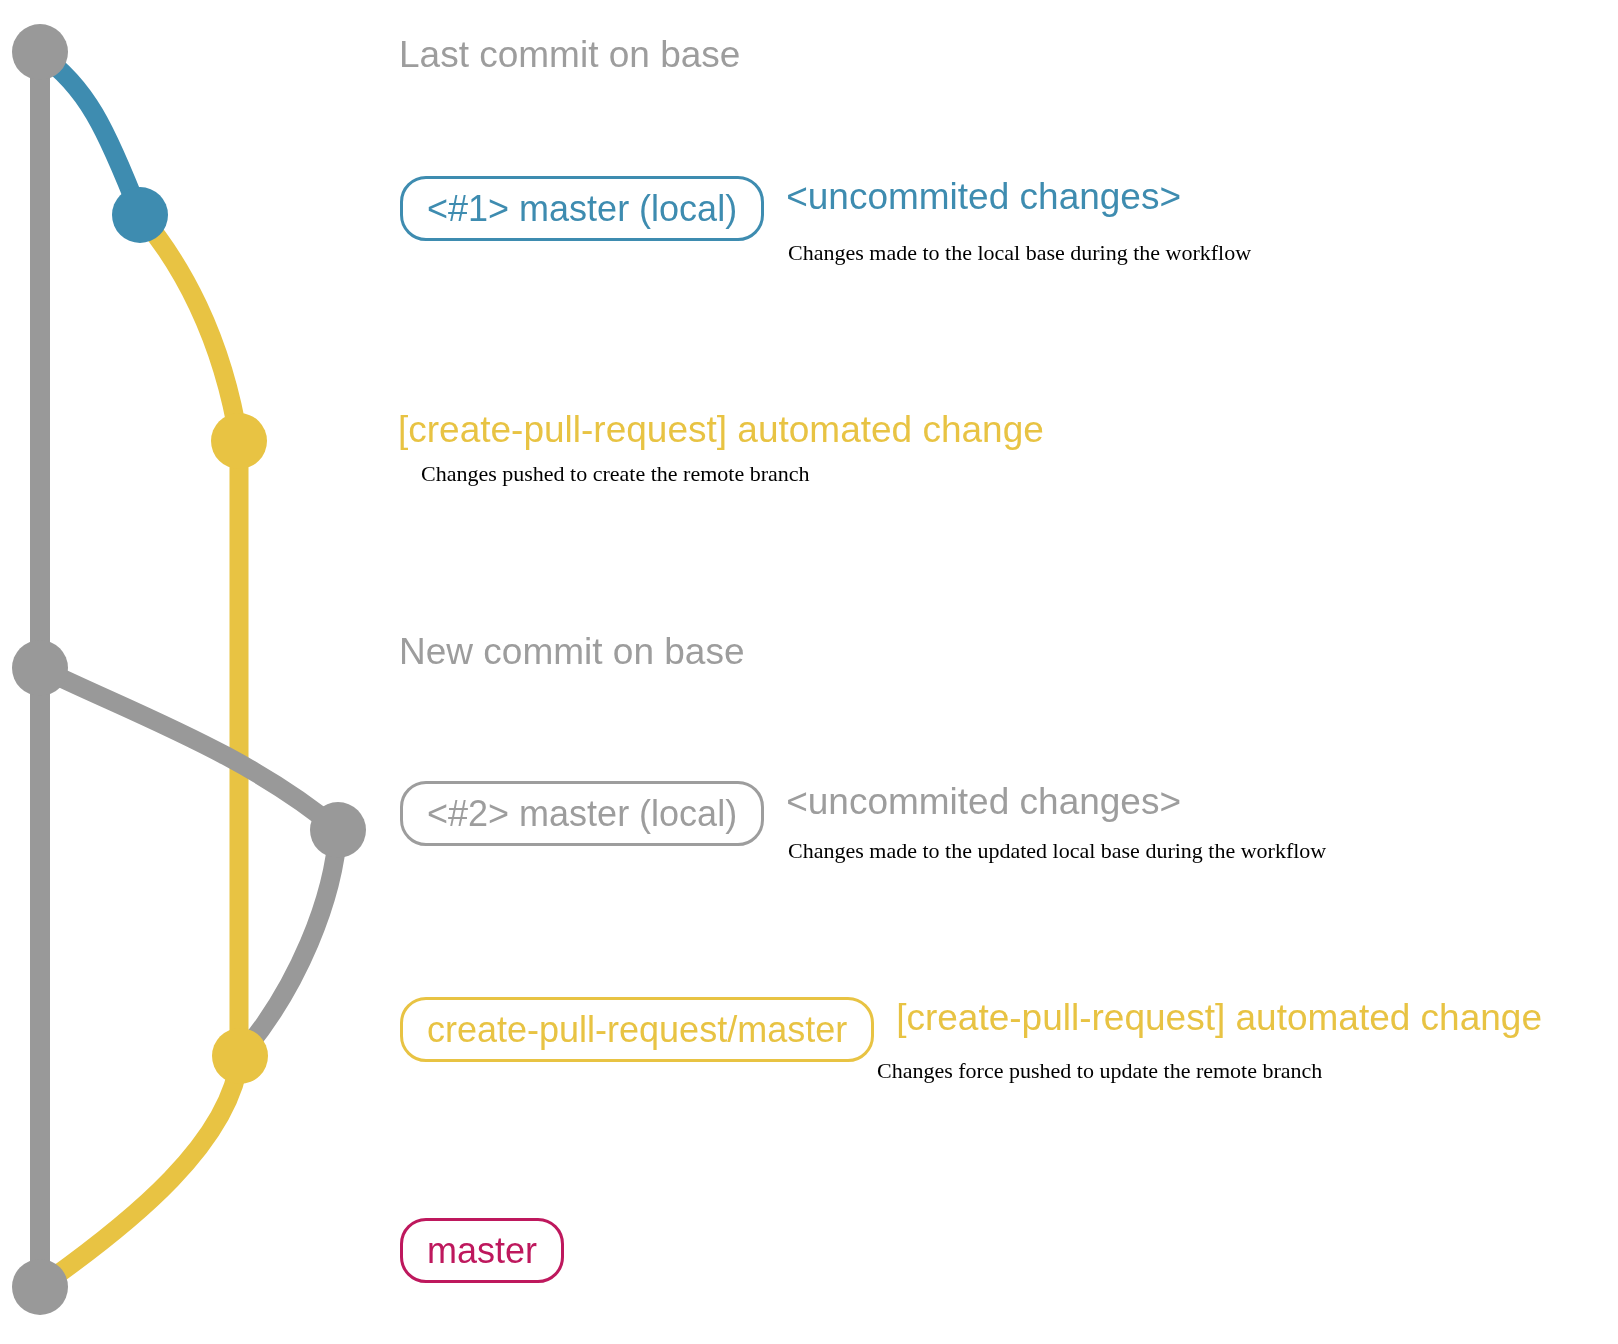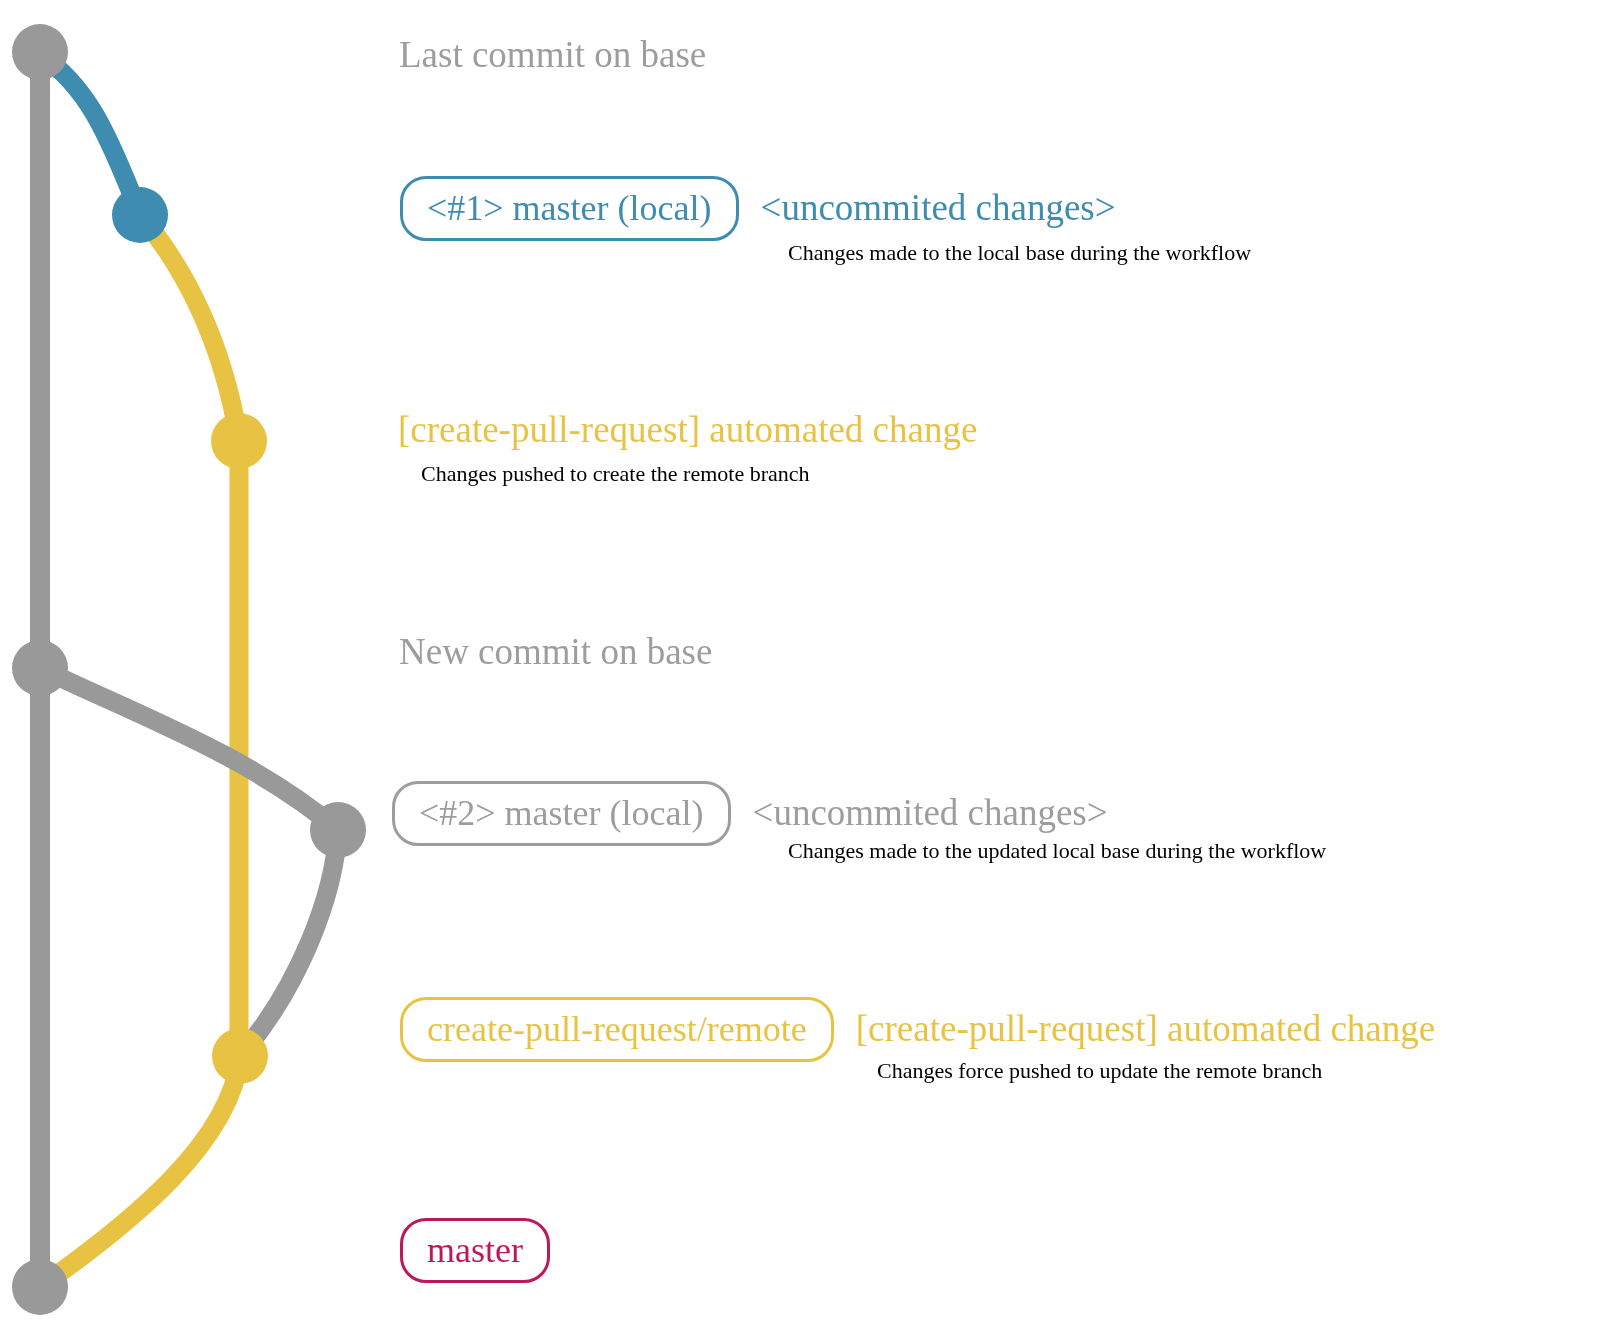--- a/index.html
+++ b/index.html
@@ -1,20 +1,20 @@
 <!DOCTYPE html>
 <html><head>
 <meta charset="utf-8">
 <style>
   html,body{margin:0;padding:0;background:#ffffff;}
   body{width:1618px;height:1344px;position:relative;overflow:hidden;
        font-family:"Liberation Sans",sans-serif;}
   .stage{position:absolute;inset:0;}
   svg{position:absolute;left:0;top:0;}
-  .row{position:absolute;display:flex;align-items:center;gap:22px;white-space:nowrap;font-family:Liberation Serif, serif;}
+  .row{position:absolute;display:flex;gap:22px;white-space:nowrap;}
   .sans{font-size:37px;line-height:1.15;}
   .pill{display:inline-block;border:3px solid currentColor;border-radius:26px;
         padding:9px 24px;font-size:36px;line-height:1.15;background:#ffffff;}
   .caption{position:absolute;font-family:"Liberation Serif",serif;font-size:22px;
            line-height:1.2;color:#000;white-space:nowrap;}
 </style>
 </head>
 <body>
 
 <div class="stage">
@@ -56,28 +56,28 @@
 
   <div class="row" style="left:398px;top:409px;">
     <span class="sans" style="color: rgb(232, 195, 67);">[create-pull-request] automated change</span>
   </div>
   <div class="caption" style="left:421px;top:461px;">Changes pushed to create the remote branch</div>
 
   <div class="row" style="left:399px;top:631px;">
     <span class="sans" style="color: rgb(157, 157, 157);">New commit on base</span>
   </div>
 
-  <div class="row" style="left:392px;top:781px;">
+  <div class="row" style="left:400px;top:781px;">
     <span class="pill" style="color: rgb(157, 157, 157);">&lt;#2&gt; master (local)</span>
     <span class="sans" style="color: rgb(157, 157, 157);">&lt;uncommited changes&gt;</span>
   </div>
   <div class="caption" style="left:788px;top:838px;">Changes made to the updated local base during the workflow</div>
 
   <div class="row" style="left:400px;top:997px;">
-    <span class="pill" style="color: rgb(232, 195, 67);">create-pull-request/remote</span>
+    <span class="pill" style="color: rgb(232, 195, 67);">create-pull-request/master</span>
     <span class="sans" style="color: rgb(232, 195, 67);">[create-pull-request] automated change</span>
   </div>
   <div class="caption" style="left:877px;top:1058px;font-family:Liberation Serif, serif;">Changes force pushed to update the remote branch</div>
 
   <div class="row" style="left:400px;top:1218px;">
     <span class="pill" style="color: #be185d;">master</span>
   </div>
 
 </div>
 

